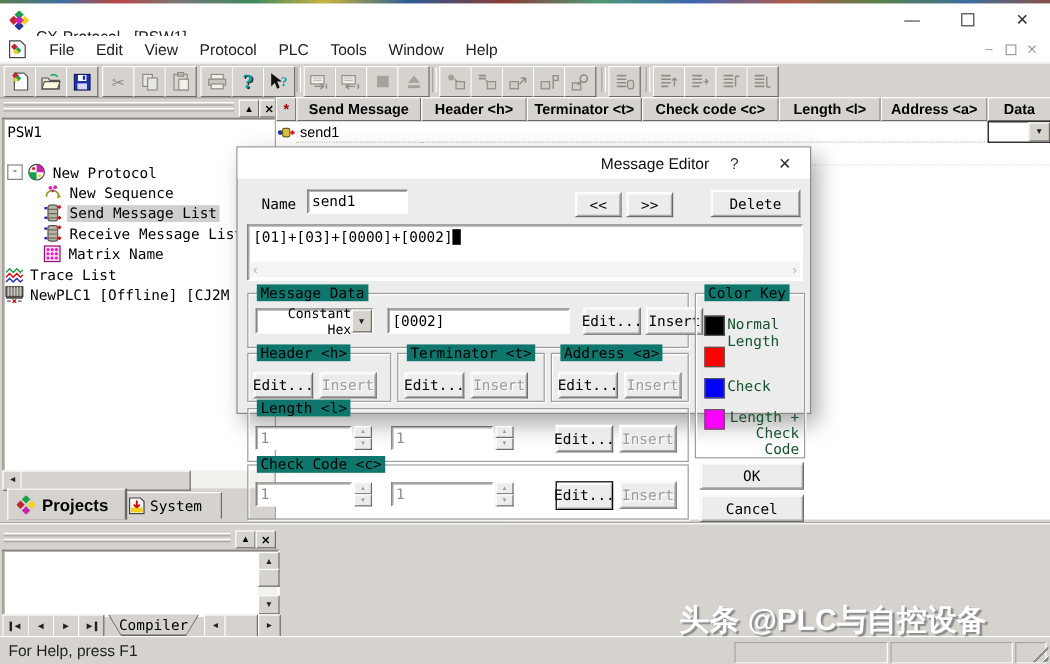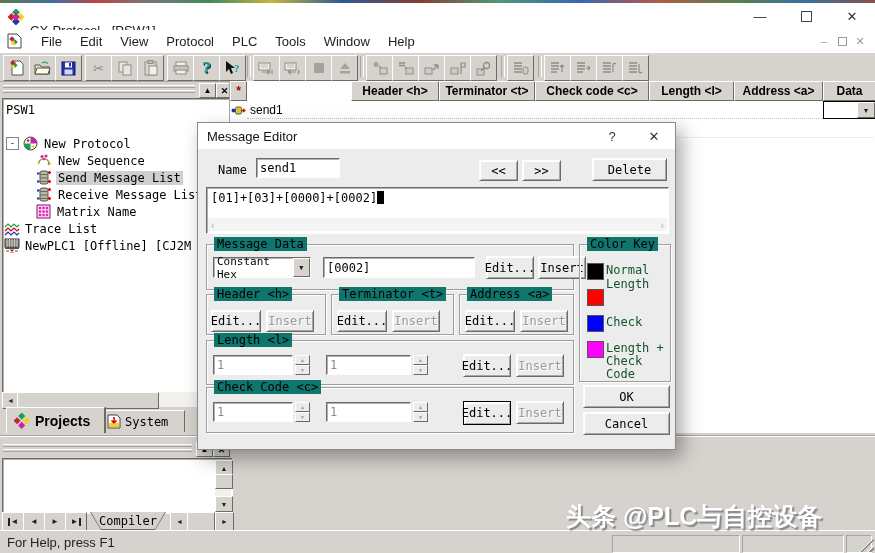--- a/index.html
+++ b/index.html
@@ -39,21 +39,21 @@
   .expander{width:11px;height:11px;border:1px solid #848484;background:#fff;display:flex;align-items:center;justify-content:center;font-size:9px;line-height:9px;color:#000;}
   
   .sb-btn{background:#d6d3ce;border:1px solid;border-color:#ffffff #6e6b64 #6e6b64 #ffffff;display:flex;align-items:center;justify-content:center;font-size:7px;color:#222;}
   
   .btab{display:flex;align-items:center;background:#d6d3ce;border:1px solid;border-color:#ffffff #6e6b64 #6e6b64 #ffffff;border-bottom:none;}
   
   #table{left:229px;top:81px;width:646px;height:352px;background:#ffffff;border-left:1px solid #a9a69f;}
   .hcell{position:absolute;top:0;height:20px;background:#d6d3ce;border:1px solid;border-color:#ffffff #6e6b64 #6e6b64 #ffffff;display:flex;align-items:center;justify-content:center;font-size:12px;font-weight:bold;color:#000;box-sizing:border-box;}
   .rcell{position:absolute;top:20px;height:18px;display:flex;align-items:center;font-size:12px;color:#000;box-sizing:border-box;}
   
-  #dialog{left:197px;top:122px;width:479px;height:328px;background:#ececec;border:1px solid #8a8a8a;box-shadow:6px 8px 18px rgba(0,0,0,.35);box-sizing:border-box;}
+  #dialog{left:197px;top:122px;width:479px;height:223px;background:#ececec;border:1px solid #8a8a8a;box-shadow:6px 8px 18px rgba(0,0,0,.35);box-sizing:border-box;text-align:right;}
   #dlg-title{position:absolute;left:0;top:0;width:100%;height:26px;background:#ffffff;display:flex;align-items:center;}
   #dlg-title .d-text{font-size:13px;color:#111;margin-left:9px;flex:1;}
   .dwbtn{width:42px;height:26px;display:flex;align-items:center;justify-content:center;font-size:13px;color:#333;}
   .mono{font-family:"DejaVu Sans Mono",monospace;}
   .dbtn{position:absolute;background:#ececec;border:1px solid;border-color:#fdfdfd #6e6b64 #6e6b64 #fdfdfd;box-shadow:inset 1px 1px 0 #ffffff,inset -1px -1px 0 #a8a8a8;
         display:flex;align-items:center;justify-content:center;font:12px "DejaVu Sans Mono",monospace;color:#000;}
   .dbtn.dis{color:#9a9a9a;text-shadow:1px 1px 0 #ffffff;}
   .dbtn.def{border:1px solid #000;box-shadow:inset 1px 1px 0 #ffffff,inset -1px -1px 0 #a8a8a8,inset 2px 2px 0 #ffffff;}
   .dfield{position:absolute;background:#ffffff;border:1px solid;border-color:#6e6b64 #ffffff #ffffff #6e6b64;box-shadow:inset 1px 1px 0 #b0b0b0;
         font:12px "DejaVu Sans Mono",monospace;color:#000;display:flex;align-items:center;padding:0 3px;box-sizing:border-box;}
@@ -405,20 +405,23 @@
     <rect x="9.9" y="5.2" width="5" height="5" transform="rotate(45 12.4 7.7)" fill="#f2d21f"></rect>
     <rect x="5.2" y="9.9" width="5" height="5" transform="rotate(45 7.7 12.4)" fill="#c526a8"></rect>
   </svg>
   <span style="font-weight:bold;font-size:14px;margin-left:5px">Projects</span>
 </div>
 
 <div id="table" class="abs">
   <div class="hcell" style="left:0;width:17px">
       <span style="color:#a00">*</span>
     </div>
+  <div class="hcell" style="left:17px;width:104px">
+      <span>Send Message</span>
+    </div>
   <div class="hcell" style="left:121px;width:88px">
       <span>Header &lt;h&gt;</span>
     </div>
   <div class="hcell" style="left:209px;width:96px">
       <span>Terminator &lt;t&gt;</span>
     </div>
   <div class="hcell" style="left:305px;width:114px">
       <span>Check code &lt;c&gt;</span>
     </div>
   <div class="hcell" style="left:419px;width:85px">

